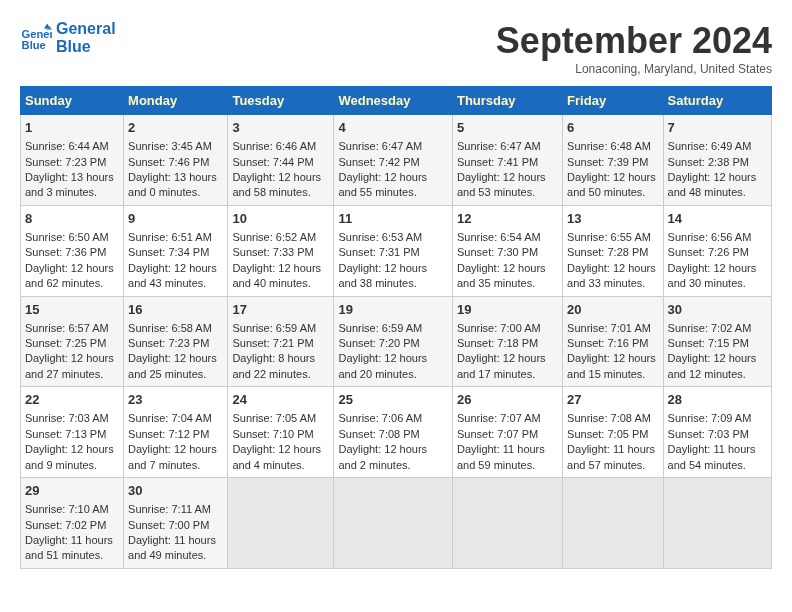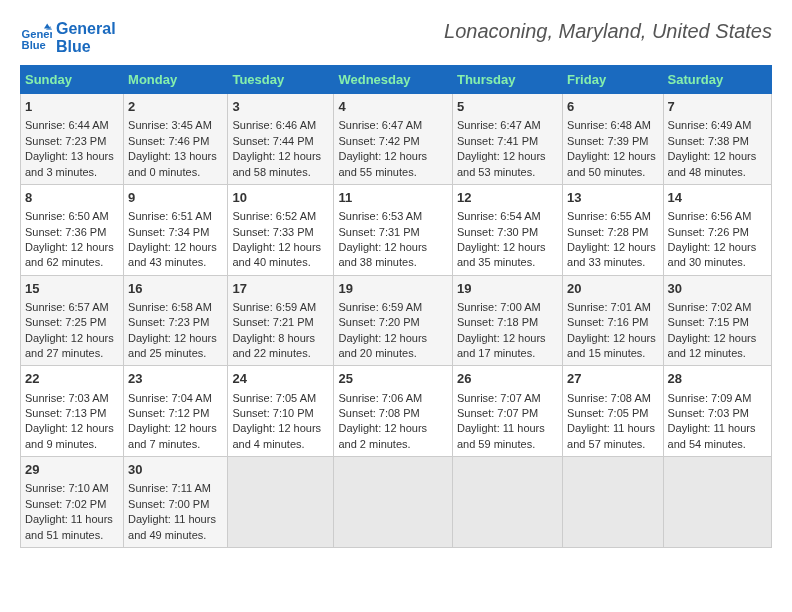--- a/index.html
+++ b/index.html
@@ -27,32 +27,31 @@
     }
     .title-area {
       text-align: right;
     }
     .main-title {
       font-size: 36px;
       font-weight: bold;
       color: #333;
     }
     .subtitle {
-      font-size: 20px;
+      font-size: 12px;
       color: #555;
-      font-style: italic;
     }
     table {
       width: 100%;
       border-collapse: collapse;
       font-size: 11px;
     }
     thead tr th {
       background-color: #1a6abf;
-      color: #86efac;
+      color: #fef9c3;
       padding: 6px 4px;
       text-align: left;
       font-size: 13px;
       font-weight: bold;
       border: 1px solid #1a6abf;
     }
     tbody tr td {
       border: 1px solid #ccc;
       padding: 4px 4px;
       vertical-align: top;
@@ -85,20 +84,21 @@
       <text x="2" y="34" font-size="14" font-weight="bold" fill="#1a6abf">Blue</text>
       <polygon points="30,8 38,8 34,2" fill="#1a6abf"></polygon>
       <polygon points="32,10 40,10 38,5" fill="#1a6abf" opacity="0.6"></polygon>
     </svg>
     <div style="display:flex;flex-direction:column;line-height:1.1;">
       <span style="font-size:16px;font-weight:bold;color:#1a6abf;">General</span>
       <span style="font-size:16px;font-weight:bold;color:#1a6abf;">Blue</span>
     </div>
   </div>
   <div class="title-area">
+    <div class="main-title">September 2024</div>
     <div class="subtitle">Lonaconing, Maryland, United States</div>
   </div>
 </div>
 
 <table>
   <thead>
     <tr>
     <th>Sunday</th>
         <th>Monday</th>
         <th>Tuesday</th>
@@ -142,21 +142,21 @@
       </td>
         <td>
         <span class="day-number">6</span>
         <span>Sunrise: 6:48 AM</span><br>
         <span>Sunset: 7:39 PM</span><br>
         <span>Daylight: 12 hours and 50 minutes.</span>
       </td>
         <td>
         <span class="day-number">7</span>
         <span>Sunrise: 6:49 AM</span><br>
-        <span>Sunset: 7:38 PM</span><br>
+        <span>Sunset: 2:38 PM</span><br>
         <span>Daylight: 12 hours and 48 minutes.</span>
       </td>
       </tr>
       <tr>
         <td>
         <span class="day-number">8</span>
         <span>Sunrise: 6:50 AM</span><br>
         <span>Sunset: 7:36 PM</span><br>
         <span>Daylight: 12 hours and 62 minutes.</span>
       </td>

